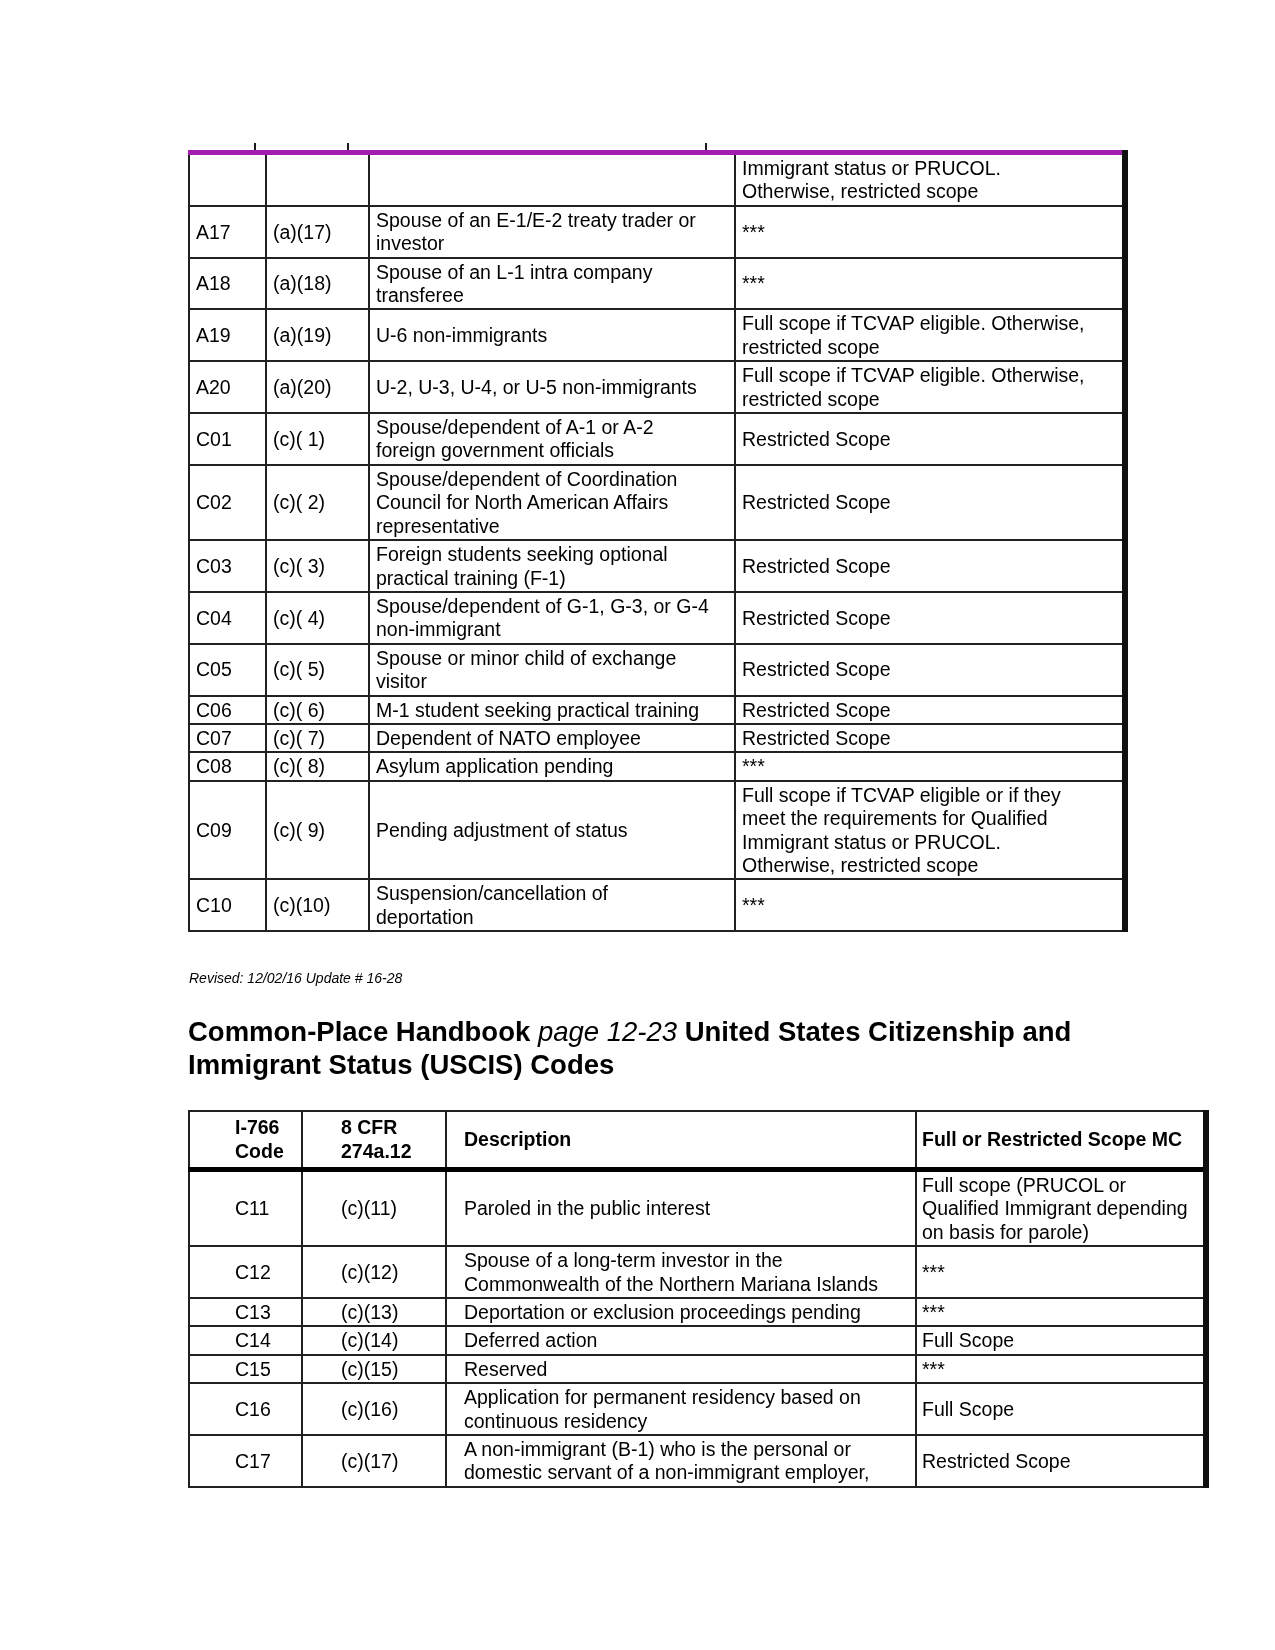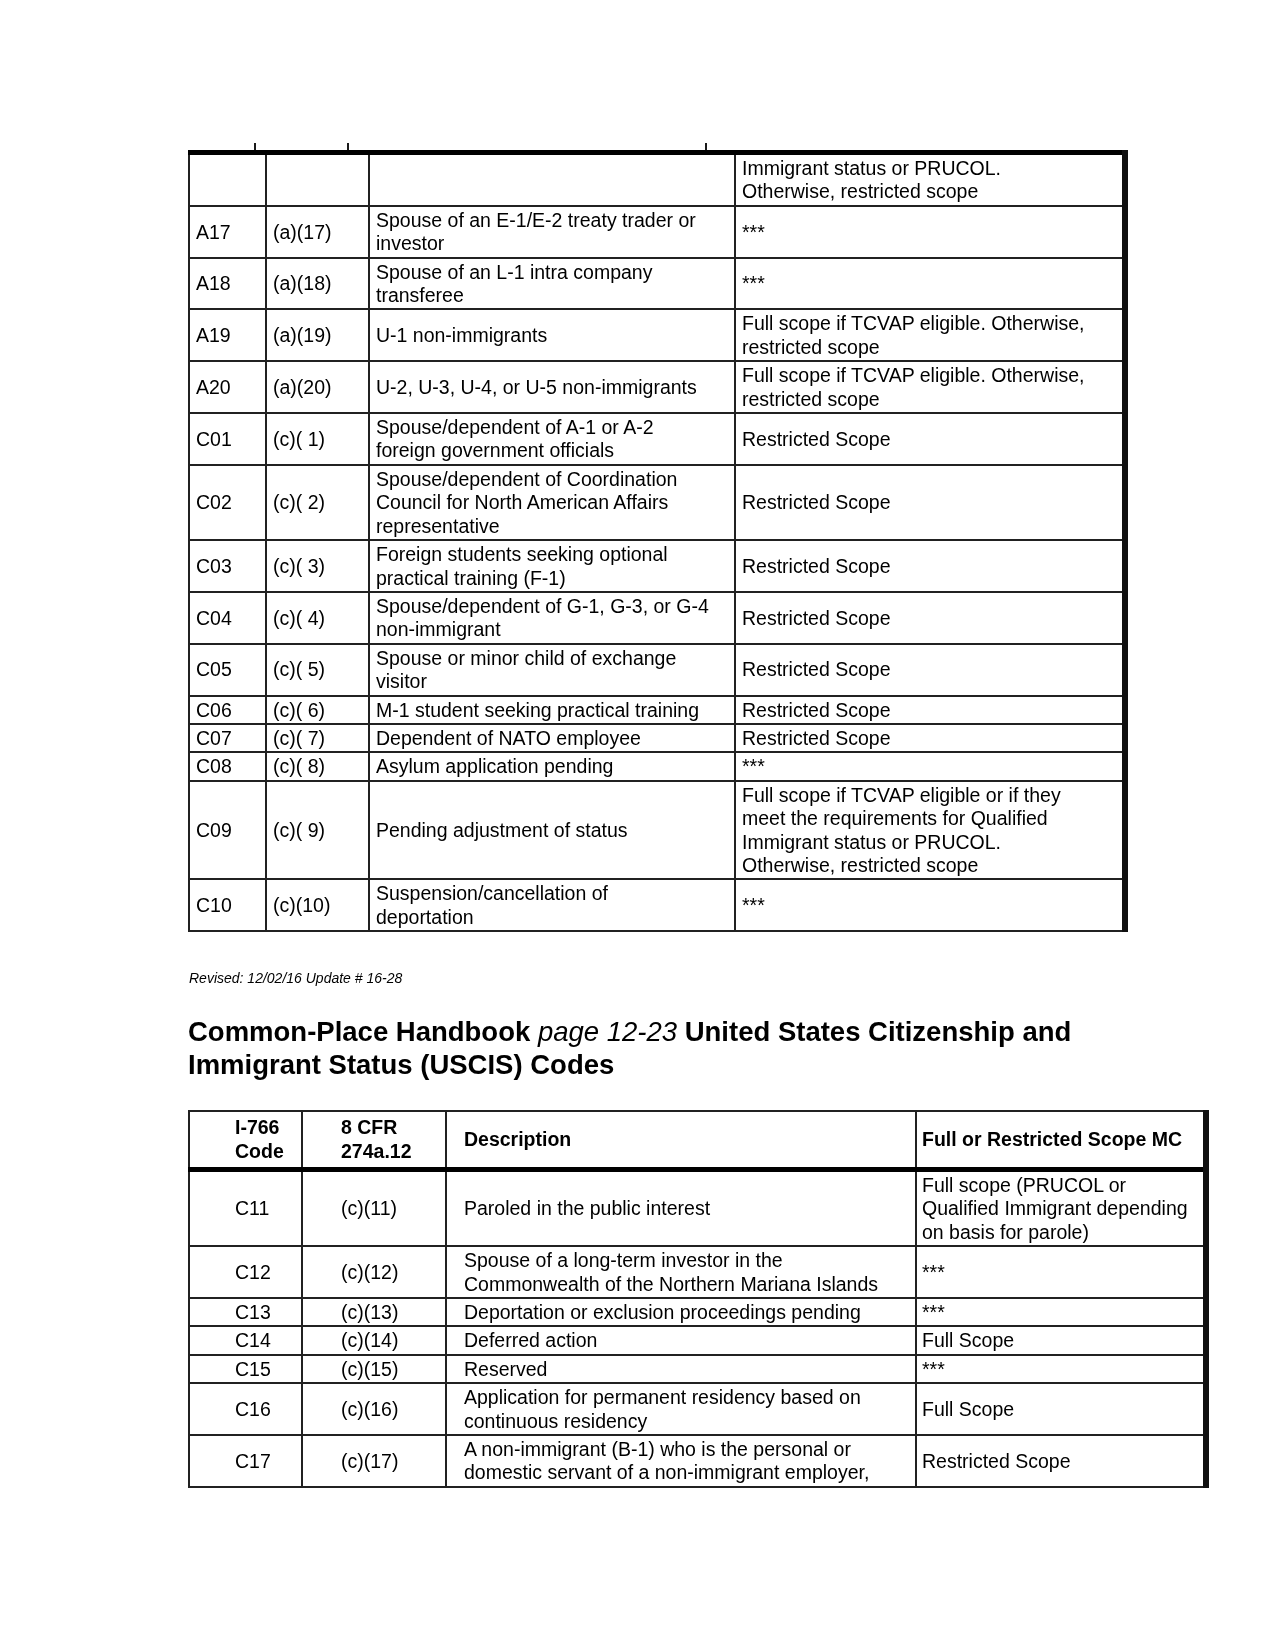--- a/index.html
+++ b/index.html
@@ -27,21 +27,21 @@
     line-height:23.4px;
     padding:2px 4px 1px 6px;
     vertical-align:middle;
     text-align:left;
     white-space:pre-line;
     hyphens:none;
     overflow:hidden;
     font-weight:normal;
   }
   
-  .t1 { border-top:5px solid #000000; border-right:6px solid #101010; }
+  .t1 { border-top:5px solid #a21caf; border-right:6px solid #101010; }
   .t1 .c1 { width:65px; }
   .t1 .c2 { width:91px; }
   .t1 .c3 { width:354px; }
   .t1 .c4 { width:376px; }
 
   .revised {
     margin:36px 0 0 1px;
     font-size:14px;
     font-style:italic;
     line-height:21px;
@@ -95,21 +95,21 @@
         <tr>
           <td class="c1">A18</td>
           <td class="c2">(a)(18)</td>
           <td class="c3">Spouse of an L-1 intra company
 transferee</td>
           <td class="c4">***</td>
         </tr>
         <tr>
           <td class="c1">A19</td>
           <td class="c2">(a)(19)</td>
-          <td class="c3">U-1 non-immigrants</td>
+          <td class="c3">U-6 non-immigrants</td>
           <td class="c4">Full scope if TCVAP eligible. Otherwise,
 restricted scope</td>
         </tr>
         <tr>
           <td class="c1">A20</td>
           <td class="c2">(a)(20)</td>
           <td class="c3">U-2, U-3, U-4, or U-5 non-immigrants</td>
           <td class="c4">Full scope if TCVAP eligible. Otherwise,
 restricted scope</td>
         </tr>

